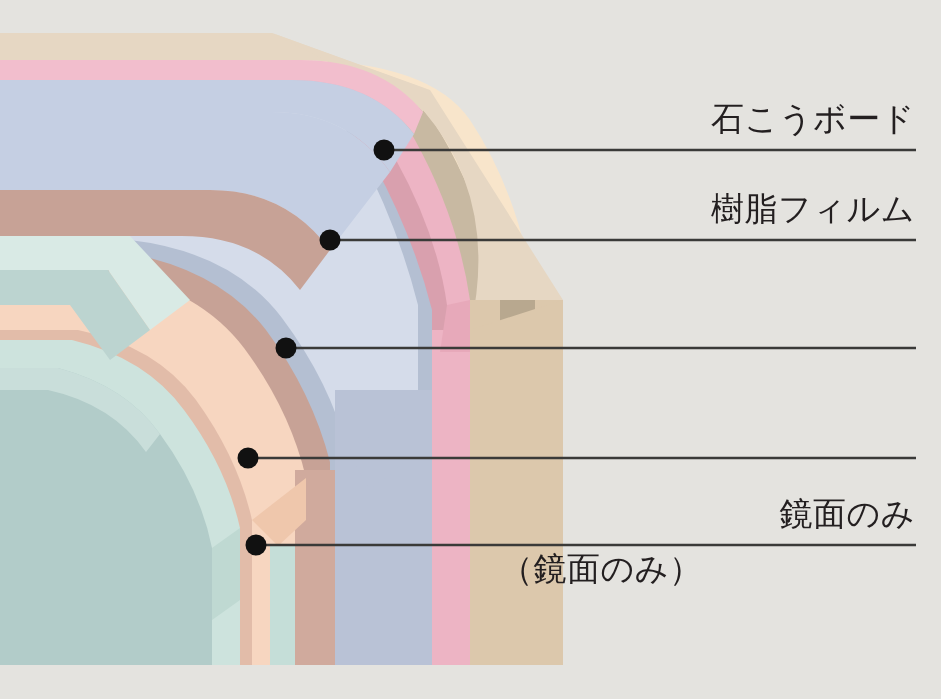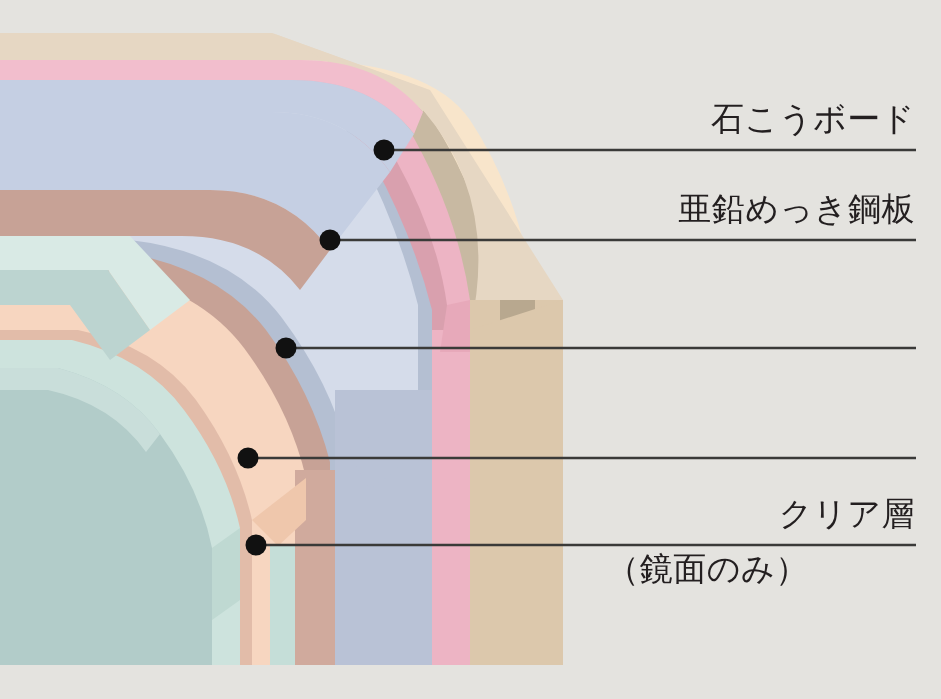--- a/index.html
+++ b/index.html
@@ -18,21 +18,21 @@
     text-align:right;
     color:#231f20;
     font-size:33px;
     line-height:1.12;
     letter-spacing:0.5px;
     white-space:nowrap;
     font-family:"DejaVu Sans","Liberation Sans",sans-serif;
   }
   .callout-sub{
     position:absolute;
-    text-align:center;
+    text-align:left;
     color:#231f20;
     font-size:33px;
     line-height:1.12;
     letter-spacing:0.5px;
     white-space:nowrap;
     font-family:"DejaVu Sans","Liberation Sans",sans-serif;
   }
 </style>
 </head>
 <body>
@@ -124,21 +124,21 @@
         <circle cx="286" cy="348" r="10.5"></circle>
         <circle cx="248" cy="458" r="10.5"></circle>
         <circle cx="256" cy="545" r="10.5"></circle>
       </g>
 
     </g>
   </svg>
 
   <div class="callout-label" style="left:500px;right:26px;top:101px;">石こうボード</div>
 
-  <div class="callout-label" style="left:500px;right:26px;top:191px;">亜鉛めっき鋼板</div>
+  <div class="callout-label" style="left:500px;right:26px;top:191px;">樹脂フィルム</div>
 
 
 
-  <div class="callout-label" style="left:500px;right:26px;top:496px;">クリア層</div>
+  <div class="callout-label" style="left:500px;right:26px;top:496px;">鏡面のみ</div>
 
   <div class="callout-sub" style="left:500px;right:26px;top:551px;">（鏡面のみ）</div>
 
 </div>
 
 </body></html>

